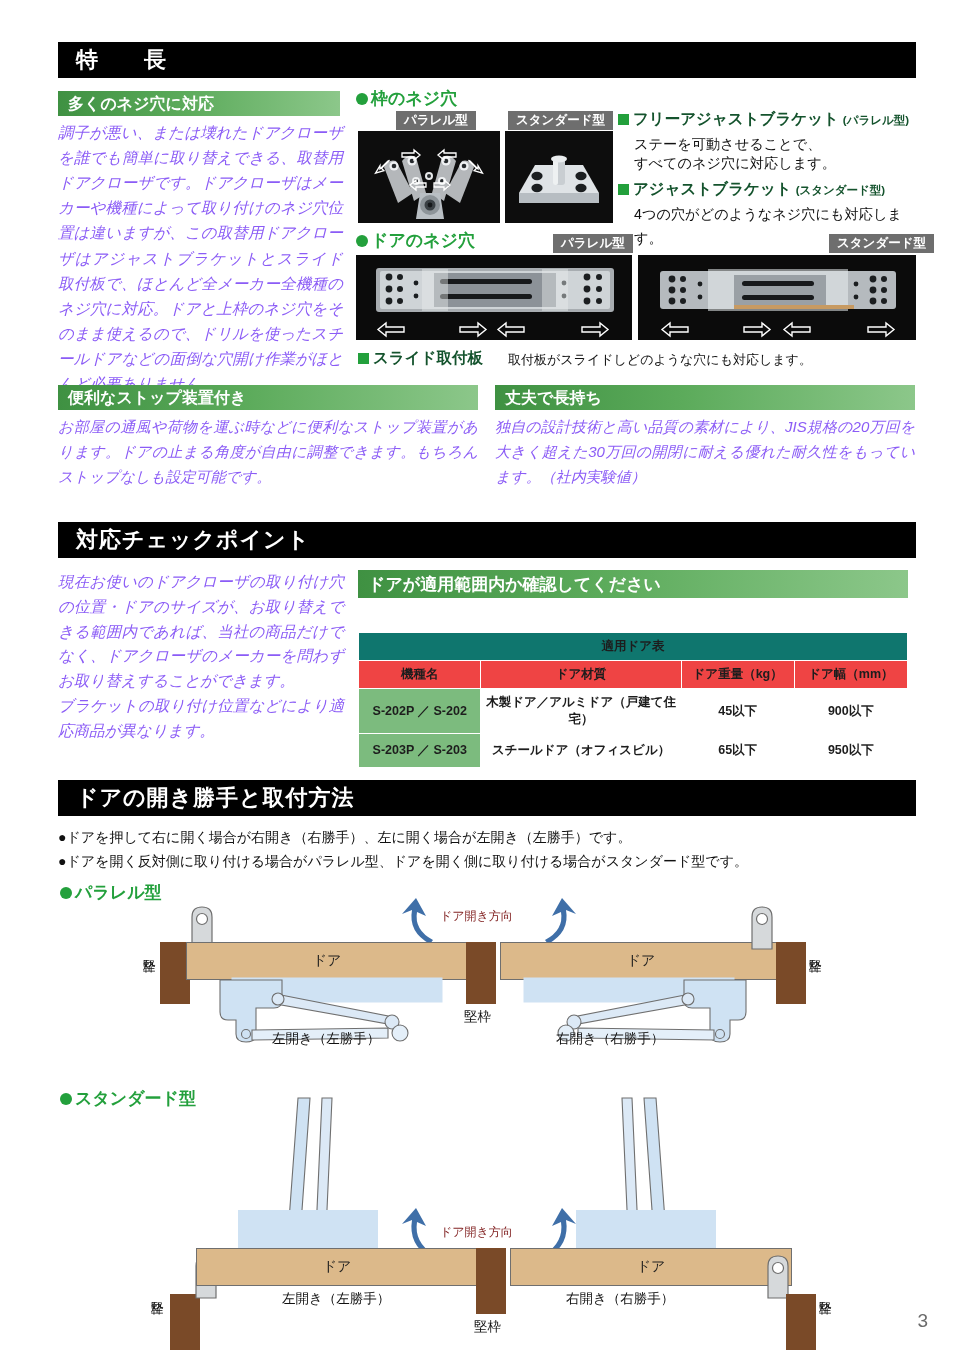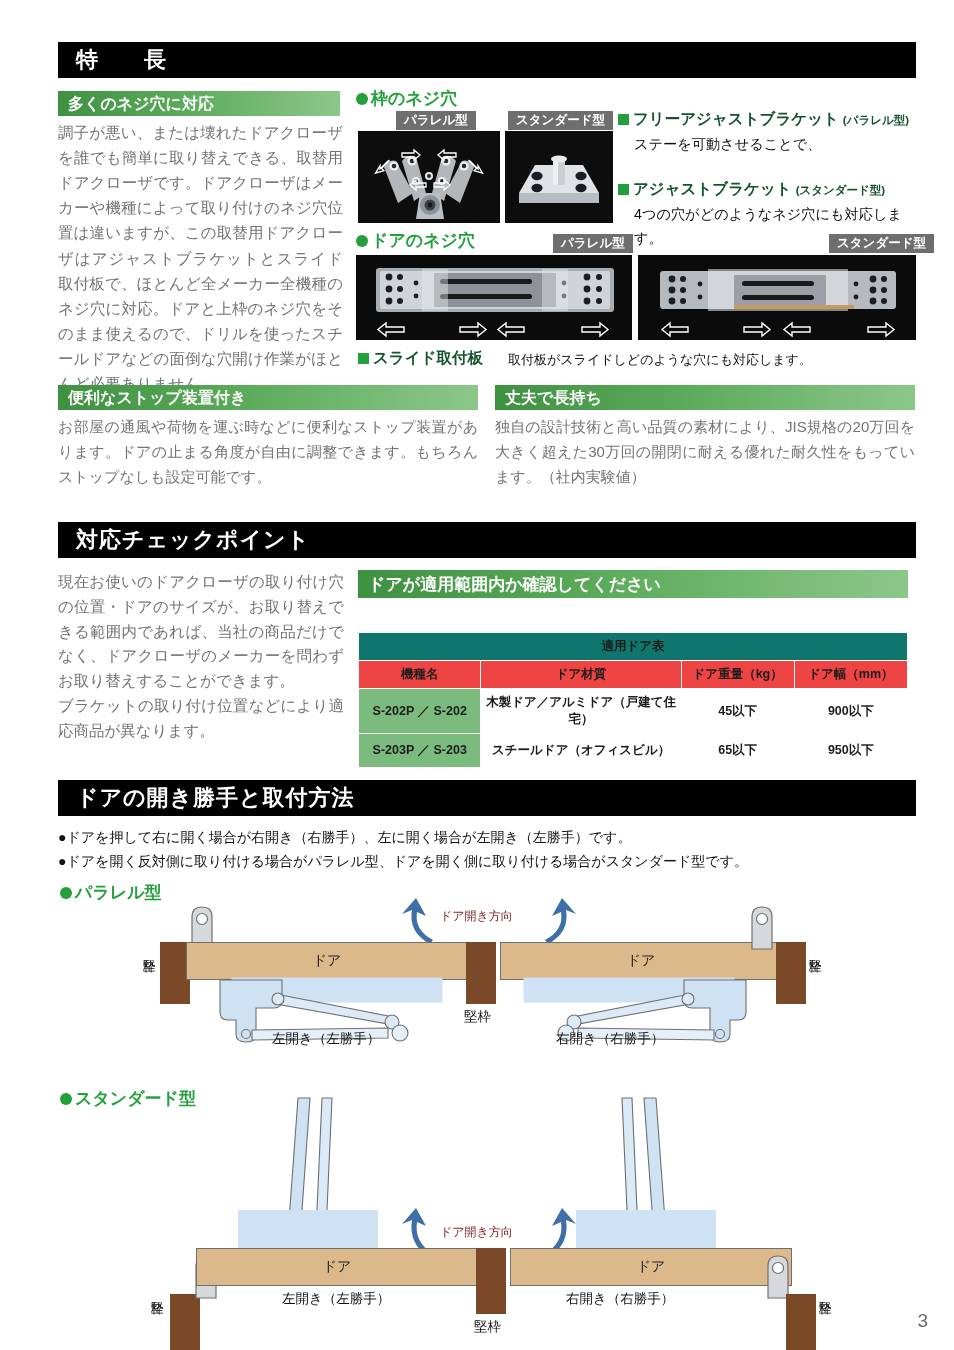--- a/index.html
+++ b/index.html
@@ -27,21 +27,21 @@
     background:linear-gradient(to right,#3f9142 0%,#5cab5b 45%,#8cc78a 100%);
     display:flex;align-items:center;
   }
   .ghead span{
     color:#fff;font-size:16px;font-weight:bold;padding-left:10px;line-height:1;
   }
 
   
   .para{
     position:absolute;font-size:15.5px;line-height:1.62;
-    color:#737373;text-align:justify;
+    color:#8b5cf6;text-align:justify;font-style:italic;
   }
   .para2{
     position:absolute;font-size:14.2px;line-height:1.68;color:#111;
   }
 
   
   .dothead{
     position:absolute;color:#23a03c;font-weight:bold;font-size:17px;
     display:flex;align-items:center;gap:3px;line-height:1;
   }
@@ -185,20 +185,21 @@
       </g>
     </svg>
   </div>
 
   <div class="sqhead" style="left:618px;top:110px;">
     <span class="sq"></span>
     <span>フリーアジャストブラケット</span>
     <span class="small">(パラレル型)</span>
   </div>
   <div class="para2" style="left:634px;top:133px;width:280px;">ステーを可動させることで、</div>
+  <div class="para2" style="left:634px;top:152px;width:280px;">すべてのネジ穴に対応します。</div>
 
   <div class="sqhead" style="left:618px;top:180px;">
     <span class="sq"></span>
     <span>アジャストブラケット</span>
     <span class="small">(スタンダード型)</span>
   </div>
   <div class="para2" style="left:634px;top:203px;width:290px;">4つの穴がどのようなネジ穴にも対応します。</div>
 
   <div class="dothead" style="left:356px;top:232px;">
     <span class="dot"></span>

